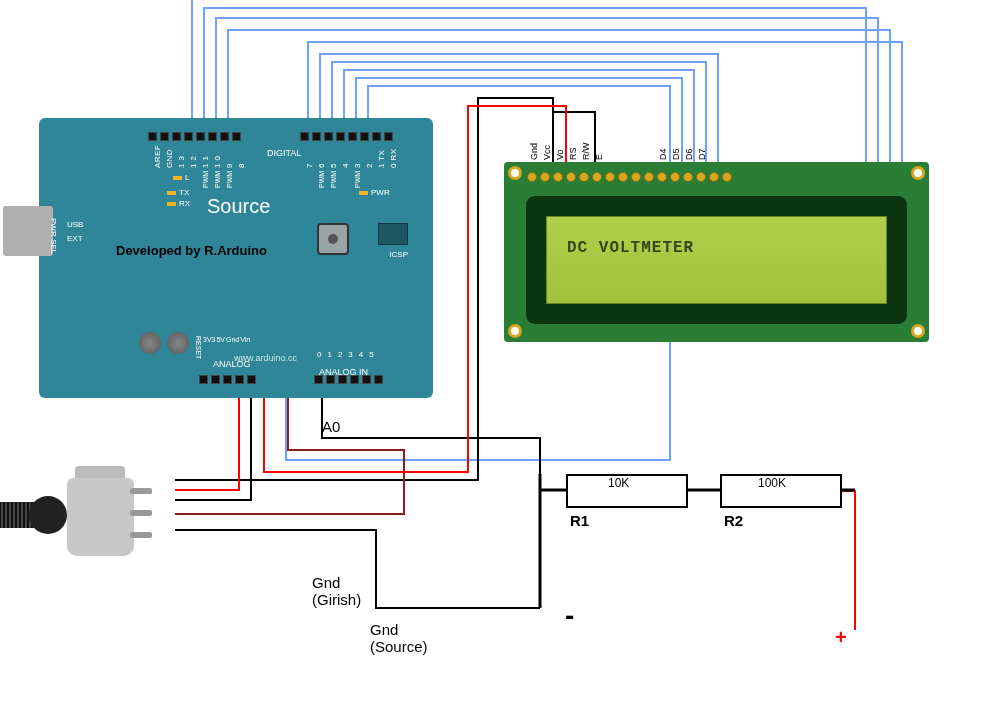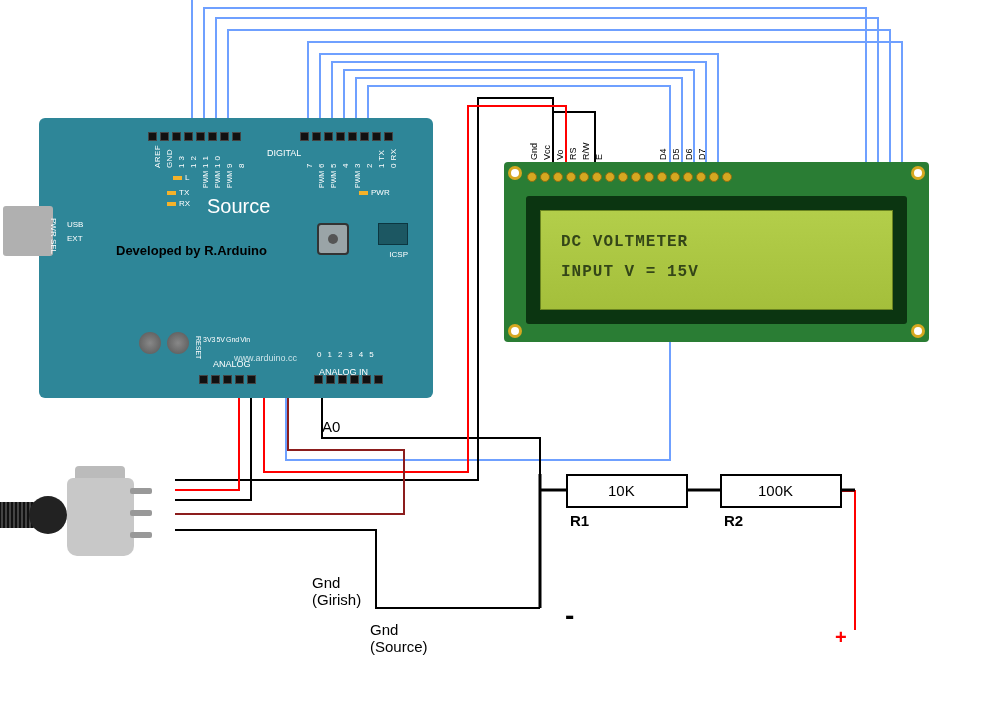--- a/index.html
+++ b/index.html
@@ -37,21 +37,21 @@
 
   
   .lcd-board {
     position:absolute; left:504px; top:162px; width:425px; height:180px;
     background:#2a7d34; border-radius:4px;
   }
   .lcd-pinrow { position:absolute; top:10px; left:23px; display:flex; gap:3px; }
   .lcd-pin { width:10px; height:10px; background:#d6a821; border-radius:50%; border:1px solid #8f6f0f; }
   .lcd-screen {
     position:absolute; left:22px; top:34px; right:22px; bottom:18px;
-    background:#0b3511; border-radius:3px; padding:14px;
+    background:#0b3511; border-radius:9px; padding:20px;
   }
   .lcd-inner {
     width:100%; height:100%; background:linear-gradient(#b3ce4a,#a4bf3b);
     border:1px solid #6a8420; padding:16px 20px; font-family:"Courier New",monospace;
     color:#344618; font-size:16px; font-weight:bold; letter-spacing:1px;
     background-image:
       linear-gradient(#b3ce4a,#a4bf3b),
       repeating-linear-gradient(90deg,rgba(0,0,0,0.06) 0 2px,transparent 2px 6px),
       repeating-linear-gradient(0deg,rgba(0,0,0,0.06) 0 2px,transparent 2px 6px);
     background-blend-mode:normal,multiply,multiply;
@@ -65,21 +65,21 @@
   .pot { position:absolute; left:67px; top:478px; }
   .pot-body { width:67px; height:78px; background:#c8c8c8; border-radius:6px 6px 10px 10px; position:relative; }
   .pot-knob { position:absolute; left:-38px; top:18px; width:38px; height:38px; background:#222; border-radius:50%; }
   .pot-shaft { position:absolute; left:-70px; top:24px; width:40px; height:26px; background:repeating-linear-gradient(90deg,#444 0 2px,#111 2px 4px); border-radius:4px; }
   .pot-top { position:absolute; top:-12px; left:8px; width:50px; height:16px; background:#bbb; border-radius:4px 4px 0 0; }
   .pot-pins { position:absolute; right:-18px; top:10px; display:flex; flex-direction:column; gap:16px; }
   .pot-lead { width:22px; height:6px; background:#999; border-radius:2px; }
 
   
   .resistor { position:absolute; width:122px; height:34px; border:2px solid #000; background:#fff; }
-  .r-val { position:absolute; font-size:15px; top:6px; }
+  .r-val { position:absolute; font-size:12px; top:0; }
   .r-name { position:absolute; font-size:15px; font-weight:bold; top:40px; }
 
   
   .txt { position:absolute; font-size:15px; color:#000; }
   .plus { color:#ff0000; font-size:20px; font-weight:bold; }
   .minus { font-size:28px; font-weight:bold; }
 
 </style>
 </head>
 <body>
@@ -256,21 +256,20 @@
       <div class="lcd-pin"></div>
       <div class="lcd-pin"></div>
     <div class="lcd-pin"></div>
       <div class="lcd-pin"></div>
       <div class="lcd-pin"></div>
       <div class="lcd-pin"></div>
   </div>
   <div class="lcd-screen">
     <div class="lcd-inner">
       <div>DC VOLTMETER</div>
-      <div>INPUT V  = 15V</div>
     </div>
   </div>
 </div>
 
 <div>
   <span class="lcd-pin-label" style="left:529px;top:160px">Gnd</span>
   <span class="lcd-pin-label" style="left:542px;top:160px">Vcc</span>
   <span class="lcd-pin-label" style="left:555px;top:160px">Vo</span>
   <span class="lcd-pin-label" style="left:568px;top:160px">RS</span>
   <span class="lcd-pin-label" style="left:581px;top:160px">R/W</span>

